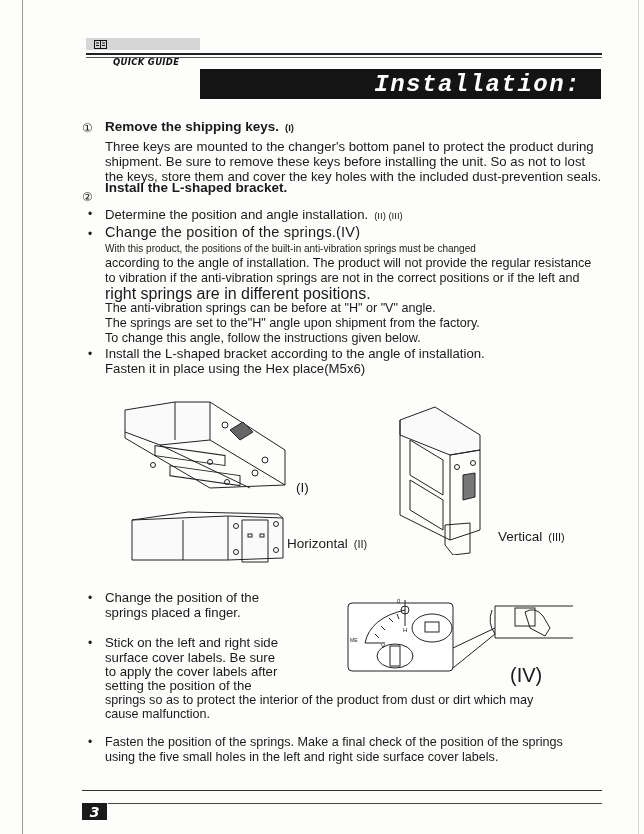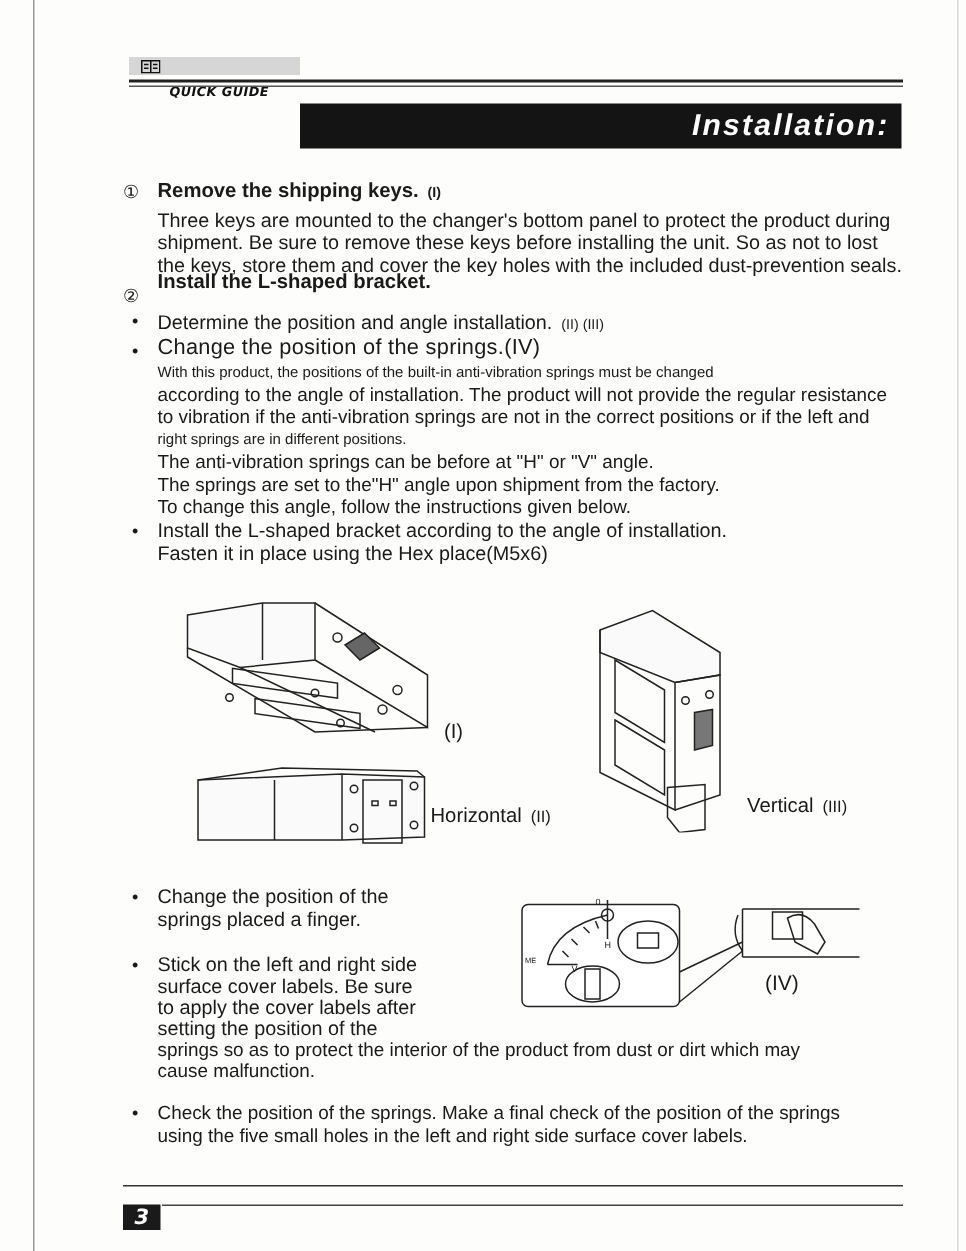--- a/index.html
+++ b/index.html
@@ -23,22 +23,22 @@
   }
   .rule { position: absolute; background: #333; }
   .rule.top1 { left: 86px; top: 53px; width: 516px; height: 2px; background:#222; }
   .rule.top2 { left: 86px; top: 57px; width: 516px; height: 1px; background:#555; }
 
   .title-bar {
     position: absolute; left: 200px; top: 69px; width: 401px; height: 30px;
     background: #141414; display: flex; align-items: center; justify-content: flex-end;
   }
   .title-bar span {
-    font-family: Liberation Sans, sans-serif; font-weight: bold; font-style: italic;
-    color: #fff; font-size: 20px; letter-spacing: 1.5px; margin-right: 8px;
+    font-family: Liberation Mono, monospace; font-weight: bold; font-style: italic;
+    color: #fff; font-size: 24px; letter-spacing: 1.5px; margin-right: 20px;
   }
 
   .txt { position: absolute; font-size: 13.2px; line-height: 15.5px; white-space: nowrap; color: #1a1a1a; }
   .heading { font-weight: bold; font-size: 13.5px; }
   .ref { font-size: 9.5px; margin-left: 6px; }
   .num { position: absolute; font-size: 12px; }
   .bullet { position: absolute; font-size: 12px; }
   .larger { font-size: 14.5px; letter-spacing: 0.2px; }
 
   .fig { position: absolute; }
@@ -91,21 +91,21 @@
 <span class="bullet" style="left:88px;top:207px">•</span>
 <div class="txt" style="left:105px;top:207px">
   <span>Determine the position and angle installation.</span><span class="ref">(II) (III)</span>
 </div>
 
 <span class="bullet" style="left:88px;top:227px">•</span>
 <div class="txt larger" style="left:105px;top:225px">Change the position of the springs.(IV)</div>
 <div class="txt" style="left:105px;top:241px;font-size:10px;line-height:15px">With this product, the positions of the built-in anti-vibration springs must be changed</div>
 <div class="txt" style="left:105px;top:256px;font-size:12.6px;line-height:15px">according to the angle of installation. The product will not provide the regular resistance</div>
 <div class="txt" style="left:105px;top:271px;font-size:12.6px;line-height:15px">to vibration if the anti-vibration springs are not in the correct positions or if the left and</div>
-<div class="txt" style="left:105px;top:286px;font-size:10px;line-height:15px">right springs are in different positions.</div>
+<div class="txt" style="left:105px;top:286px;font-size:16px;line-height:15px">right springs are in different positions.</div>
 <div class="txt" style="left:105px;top:301px;font-size:12.6px;line-height:15px">The anti-vibration springs can be before at "H" or "V" angle.</div>
 <div class="txt" style="left:105px;top:316px;font-size:12.6px;line-height:15px">The springs are set to the"H" angle upon shipment from the factory.</div>
 <div class="txt" style="left:105px;top:331px;font-size:12.6px;line-height:15px">To change this angle, follow the instructions given below.</div>
 
 <span class="bullet" style="left:88px;top:347px">•</span>
 <div class="txt" style="left:105px;top:346px">Install the L-shaped bracket  according to the angle of installation.</div>
 <div class="txt" style="left:105px;top:361px">Fasten it in place using the Hex place(M5x6)</div>
 
 <svg class="fig" style="left:115px;top:400px" width="180" height="100" viewBox="0 0 180 100">
   <g fill="none" stroke="#222" stroke-width="1">
@@ -192,21 +192,21 @@
     <path d="M150 8 L150 40 M150 8 L228 8 M150 40 L228 40"></path>
     <path d="M147 12 Q142 25 150 36"></path>
     <rect x="170" y="10" width="20" height="18"></rect>
     <path d="M180 14 Q190 8 198 18 L205 30 L200 38 L185 30 Z"></path>
   </g>
   <text x="52" y="5" font-size="6" font-family="Liberation Sans, sans-serif" fill="#222">0</text>
   <text x="58" y="34" font-size="6" font-family="Liberation Sans, sans-serif" fill="#222">H</text>
   <text x="36" y="50" font-size="6" font-family="Liberation Sans, sans-serif" fill="#222">V</text>
   <text x="5" y="44" font-size="5" font-family="Liberation Sans, sans-serif" fill="#222">ME</text>
 </svg>
-<div class="fig-label" style="left:510px;top:647px;font-size:14px">(IV)</div>
+<div class="fig-label" style="left:510px;top:664px;font-size:20px">(IV)</div>
 
 <span class="bullet" style="left:88px;top:735px">•</span>
-<div class="txt" style="left:105px;top:735px;font-size:12.6px">Check the position of the springs. Make a final check of the position of the springs</div>
+<div class="txt" style="left:105px;top:735px;font-size:12.6px">Fasten the position of the springs. Make a final check of the position of the springs</div>
 <div class="txt" style="left:105px;top:750px;font-size:12.6px">using the five small holes in the left and right side surface cover labels.</div>
 
 <div class="footer-rule1"></div>
 <div class="footer-rule2"></div>
 <div class="page-num">3</div>
 
 </body></html>

